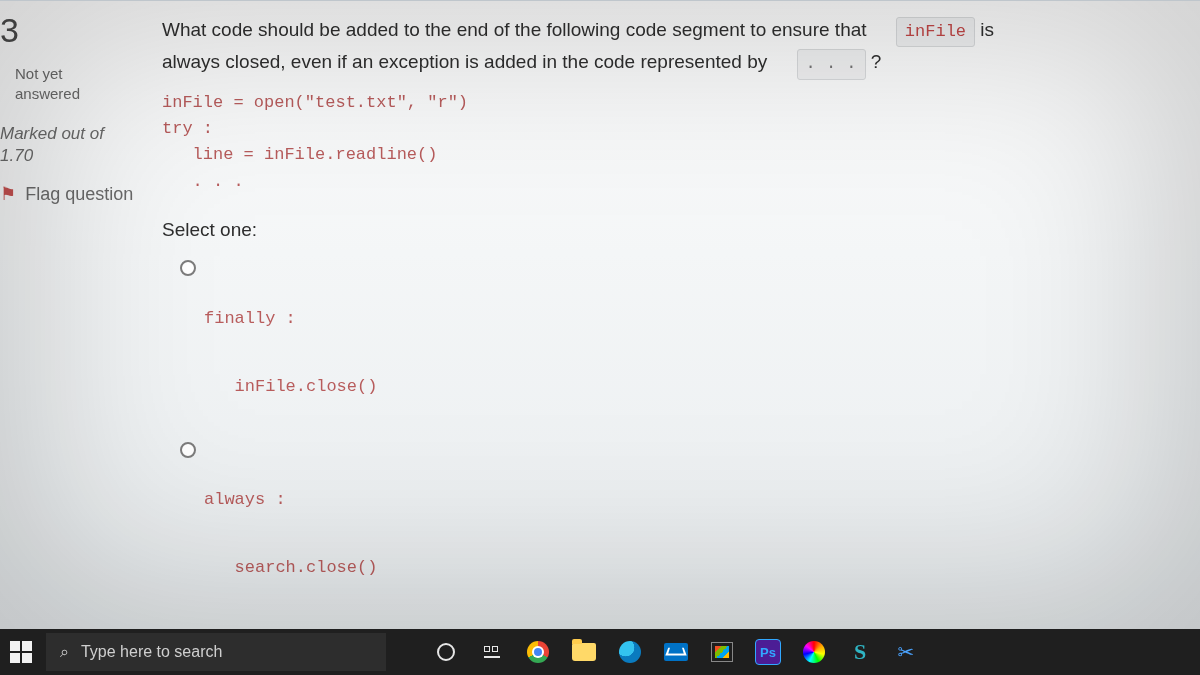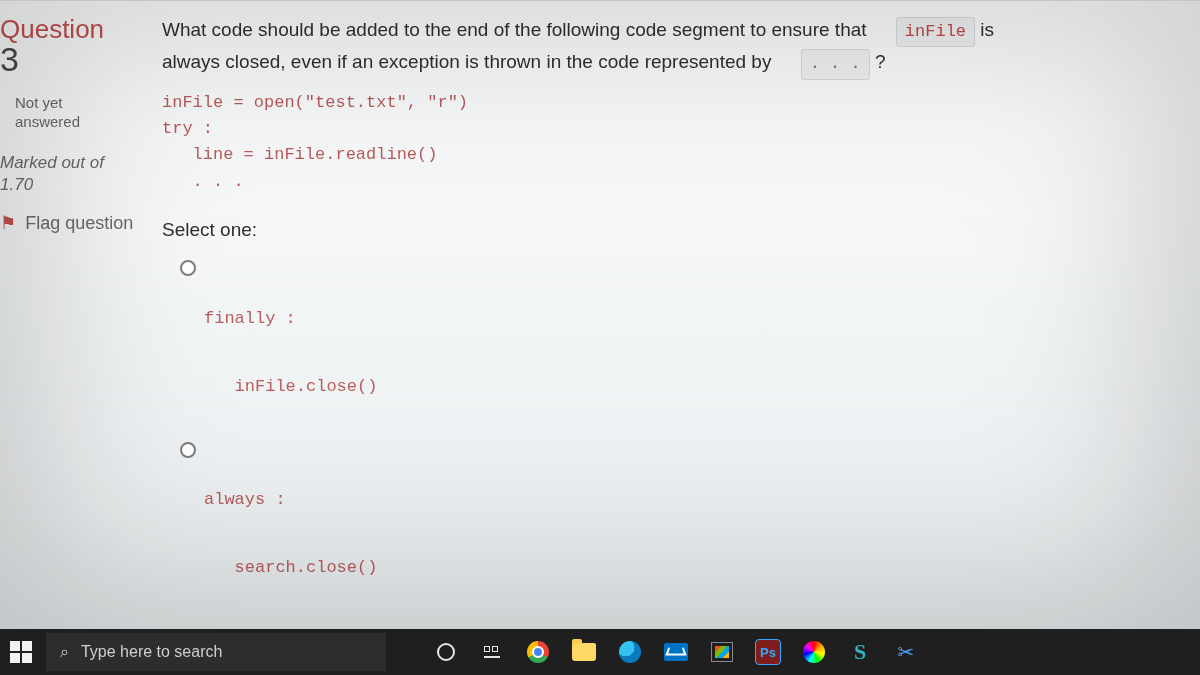--- a/index.html
+++ b/index.html
@@ -143,21 +143,21 @@
     transform: perspective(20px) rotateX(40deg);
   }
   .store-icon {
     width: 22px; height: 20px; background: #1f1f1f; border: 1px solid #888; position: relative;
   }
   .store-icon::after {
     content: ""; position: absolute; inset: 3px;
     background: linear-gradient(135deg,#f25022 0 25%,#7fba00 25% 50%,#00a4ef 50% 75%,#ffb900 75% 100%);
   }
   .ps-icon {
-    width: 26px; height: 26px; background: #7f1d1d; color: #31a8ff;
+    width: 26px; height: 26px; background: #4c1d95; color: #31a8ff;
     font-weight: bold; font-size: 13px; display: flex; align-items: center; justify-content: center;
     border: 1px solid #31a8ff; border-radius: 4px;
   }
   .colorwheel {
     width: 22px; height: 22px; border-radius: 50%;
     background: conic-gradient(red,orange,yellow,lime,cyan,blue,magenta,red);
   }
   .s-icon {
     width: 22px; height: 22px; color: #2fb5c4; font-size: 22px; font-weight: bold;
     display: flex; align-items: center; justify-content: center; font-family: Georgia, serif;
@@ -172,42 +172,41 @@
     position: absolute; inset: 0;
     box-shadow: inset 0 0 180px 40px rgba(0,0,0,0.18);
   }
 </style>
 </head>
 <body>
 
 <div class="screen">
 
   <div class="sidebar">
-    <div class="q-label">Question</div>
     <div class="q-number">3</div>
     <div class="status">
       <span>Not yet</span><br>
       <span>answered</span>
     </div>
     <div class="marks">
       <span>Marked out of</span><br>
       <span>1.70</span>
     </div>
     <div class="flag">
       <span class="flag-icon">⚑</span>
       <span>Flag question</span>
     </div>
   </div>
 
   <div class="content">
     <div class="qtext">
       <span>What code should be added to the end of the following code segment to ensure that </span>
       <span class="inline-code">inFile</span>
       <span> is</span><br>
-      <span>always closed, even if an exception is thrown in the code represented by </span>
+      <span>always closed, even if an exception is added in the code represented by </span>
       <span class="inline-code gray">. . .</span>
       <span> ?</span>
     </div>
 
     <div class="codeblock">inFile = open("test.txt", "r")
 try :
    line = inFile.readline()
    . . .</div>
 
     <div class="select-label">Select one:</div>

